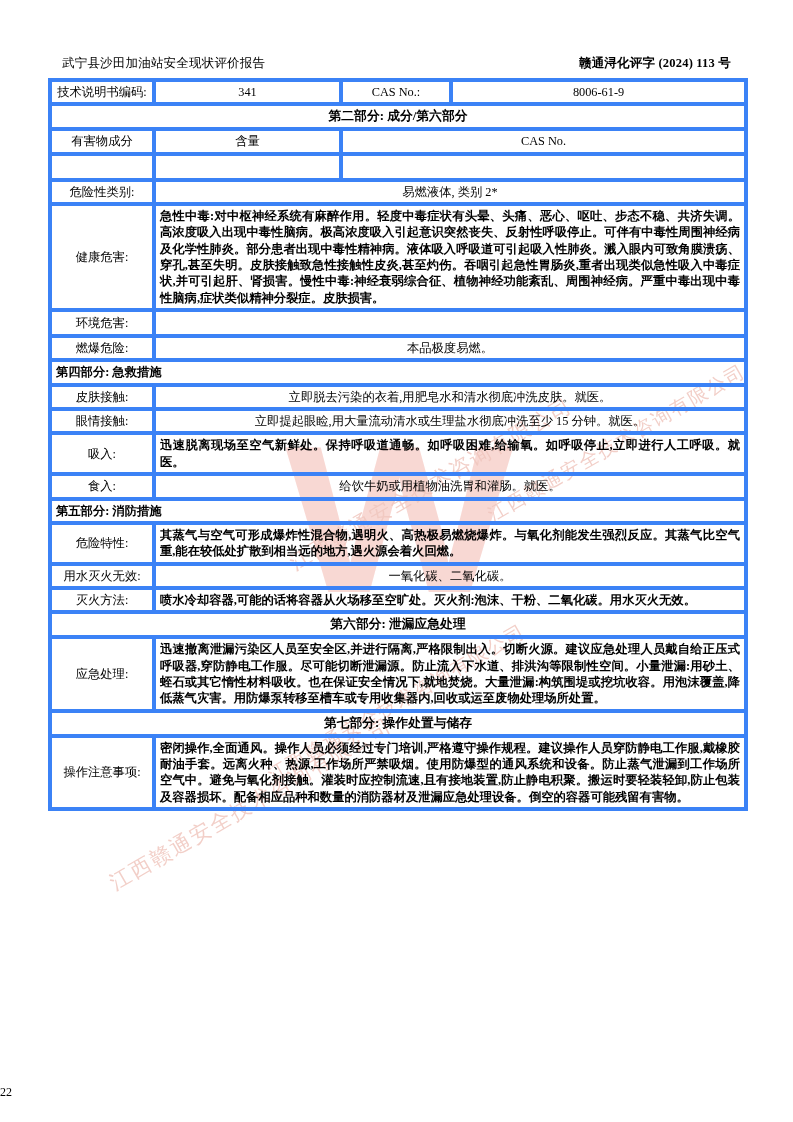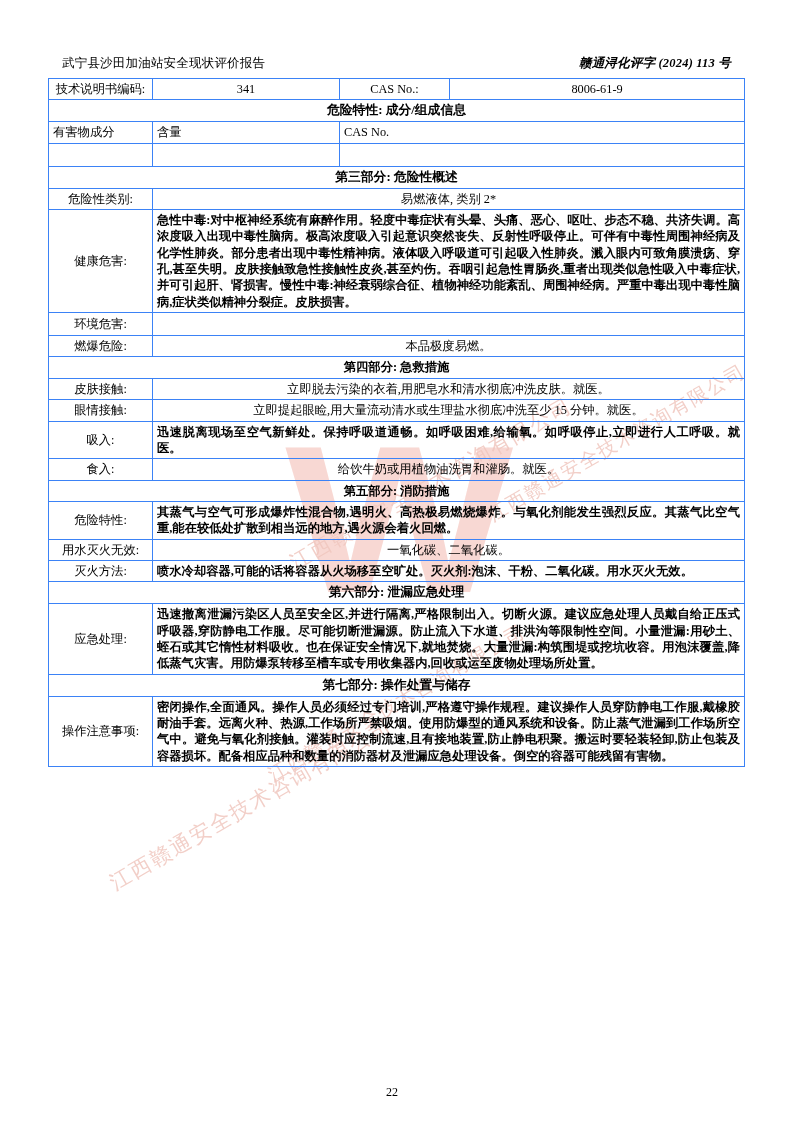--- a/index.html
+++ b/index.html
@@ -26,21 +26,20 @@
   .doc-header {
     display: flex;
     justify-content: space-between;
     align-items: flex-end;
     font-size: 12.5px;
     padding: 0 14px 6px 14px;
     letter-spacing: 0.2px;
   }
   .doc-header .right {
     font-weight: bold;
-    font-style: italic;
   }
   
   .watermark {
     position: absolute;
     left: 0; top: 0; right: 0; bottom: 0;
     pointer-events: none;
     overflow: hidden;
     z-index: 0;
   }
   .wm-logo {
@@ -73,61 +72,61 @@
   table.msds {
     position: relative;
     z-index: 2;
     border-collapse: collapse;
     width: 100%;
     font-size: 12.3px;
     line-height: 1.33;
     table-layout: fixed;
   }
   table.msds td {
-    border: 1px solid #3b82f6;
+    border: 4px solid #3b82f6;
     padding: 2px 4px;
     vertical-align: middle;
     background: transparent;
   }
   .lbl {
     text-align: center;
     width: 104px;
   }
   .val {
     text-align: center;
     padding-left: 5px;
   }
   .sect {
     text-align: center;
     font-weight: bold;
     font-size: 12.8px;
     padding: 3px 0;
   }
   .sect-sm {
-    text-align: center;
+    text-align: left;
     font-weight: bold;
     font-size: 12.3px;
     padding: 2px 0;
     margin-left: 16px;
   }
-  .ctr { }
+  .ctr { text-align: center; }
   .blk {
     text-align: justify;
     text-justify: inter-ideograph;
     padding: 2px 5px;
     font-weight: bold;
   }
   .tall { height: 18px; }
   
   .page-number {
     position: absolute;
     bottom: 22px;
     left: 0;
     right: 9px;
-    text-align: center;
+    text-align: left;
     font-size: 12px;
     z-index: 2;
   }
 </style>
 </head>
 <body>
 
 <div class="page">
 
   <div class="watermark">
@@ -152,36 +151,33 @@
       <col style="width:200px">
     </colgroup>
     <tbody>
       <tr>
         <td class="lbl">技术说明书编码:</td>
         <td class="val">341</td>
         <td class="val">CAS No.:</td>
         <td class="val" colspan="2">8006-61-9</td>
       </tr>
       <tr>
-        <td class="sect" colspan="5">危险特性: 成分/组成信息</td>
+        <td class="sect" colspan="5">第二部分: 成分/第六部分</td>
       </tr>
       <tr>
         <td class="ctr">有害物成分</td>
         <td class="ctr">含量</td>
         <td class="ctr" colspan="3">CAS No.</td>
       </tr>
       <tr>
         <td class="ctr tall"></td>
         <td class="ctr"></td>
         <td class="ctr" colspan="3"></td>
       </tr>
       <tr>
-        <td class="sect" colspan="5">第三部分: 危险性概述</td>
-      </tr>
-      <tr>
         <td class="lbl">危险性类别:</td>
         <td class="val" colspan="4">易燃液体, 类别 2*</td>
       </tr>
       <tr>
         <td class="lbl">健康危害:</td>
         <td class="blk" colspan="4">急性中毒:对中枢神经系统有麻醉作用。轻度中毒症状有头晕、头痛、恶心、呕吐、步态不稳、共济失调。高浓度吸入出现中毒性脑病。极高浓度吸入引起意识突然丧失、反射性呼吸停止。可伴有中毒性周围神经病及化学性肺炎。部分患者出现中毒性精神病。液体吸入呼吸道可引起吸入性肺炎。溅入眼内可致角膜溃疡、穿孔,甚至失明。皮肤接触致急性接触性皮炎,甚至灼伤。吞咽引起急性胃肠炎,重者出现类似急性吸入中毒症状,并可引起肝、肾损害。慢性中毒:神经衰弱综合征、植物神经功能紊乱、周围神经病。严重中毒出现中毒性脑病,症状类似精神分裂症。皮肤损害。</td>
       </tr>
       <tr>
         <td class="lbl">环境危害:</td>
         <td class="val tall" colspan="4"></td>

